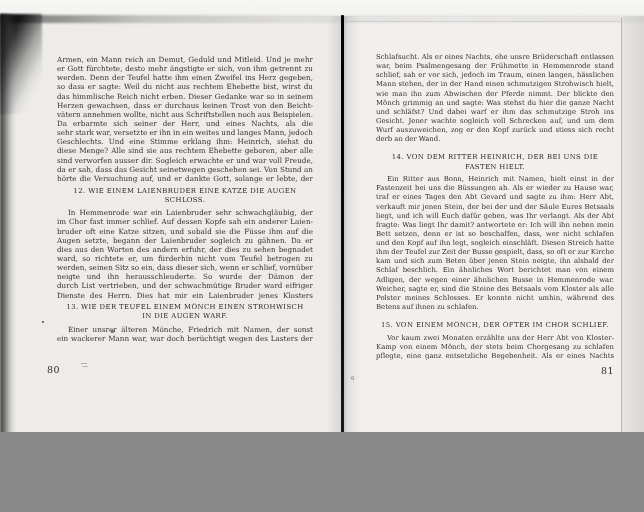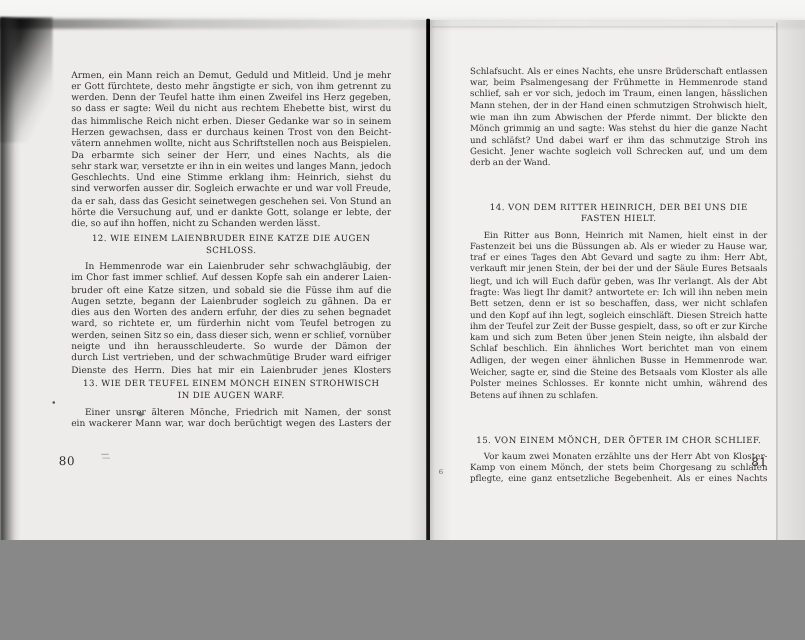--- a/index.html
+++ b/index.html
@@ -58,21 +58,21 @@
   .text-left{left:57px;top:55px;width:256px;font-size:7.2px;}
   .text-right{left:376px;top:53px;width:238px;font-size:6.9px;}
   .ln{line-height:9.15px;height:9.15px;overflow:hidden;
     word-spacing:-0.2px;letter-spacing:0.02px;}
   .ln-j{text-align:justify;text-align-last:justify;}
   .ln-end{text-align:left;}
   .ind{text-indent:11px;}
   .ln-h{text-align:center;letter-spacing:.38px;font-size:6.9px;color:#2e2b28;
     word-spacing:0;}
   .block-h{margin:3.6px 0 3.4px;}
-  .block-h.gap{margin-top:27px;}
+  .block-h.gap{margin-top:9px;}
   .block-p{margin:0;}
   .pnum{position:absolute;font-size:9.5px;color:#2f2c29;letter-spacing:.5px;z-index:2;}
   .pnum-left{left:47px;top:364px;}
   .pnum-right{left:576px;top:365px;width:38px;text-align:right;}
   .sig{position:absolute;left:351px;top:375px;font-size:5.5px;color:#6a6a66;z-index:2;}
 </style>
 </head>
 <body>
 
 <div class="canvas">
@@ -86,24 +86,24 @@
         <div class="ln ln-j">Armen, ein Mann reich an Demut, Geduld und Mitleid.  Und je mehr</div>
         <div class="ln ln-j">er Gott fürchtete, desto mehr ängstigte er sich, von ihm getrennt zu</div>
         <div class="ln ln-j">werden.  Denn der Teufel hatte ihm einen Zweifel ins Herz gegeben,</div>
         <div class="ln ln-j">so dass er sagte: Weil du nicht aus rechtem Ehebette bist, wirst du</div>
         <div class="ln ln-j">das himmlische Reich nicht erben.  Dieser Gedanke war so in seinem</div>
         <div class="ln ln-j">Herzen gewachsen, dass er durchaus keinen Trost von den Beicht-</div>
         <div class="ln ln-j">vätern annehmen wollte, nicht aus Schriftstellen noch aus Beispielen.</div>
         <div class="ln ln-j">Da erbarmte sich seiner der Herr, und eines Nachts, als die Versuchung</div>
         <div class="ln ln-j">sehr stark war, versetzte er ihn in ein weites und langes Mann, jedoch</div>
         <div class="ln ln-j">Geschlechts.  Und eine Stimme erklang ihm: Heinrich, siehst du</div>
+        <div class="ln ln-j">diese Menge?  Alle sind sie aus rechtem Ehebette geboren, aber alle</div>
         <div class="ln ln-j">sind verworfen ausser dir.  Sogleich erwachte er und war voll Freude,</div>
         <div class="ln ln-j">da er sah, dass das Gesicht seinetwegen geschehen sei.  Von Stund an</div>
         <div class="ln ln-j">hörte die Versuchung auf, und er dankte Gott, solange er lebte, der</div>
-        <div class="ln ln-end">die, so auf ihn hoffen, nicht zu Schanden werden lässt.</div>
       </div>
       <div class="block-h">
         <div class="ln ln-h">12. WIE EINEM LAIENBRUDER EINE KATZE DIE AUGEN</div>
         <div class="ln ln-h">SCHLOSS.</div>
       </div>
       <div class="block-p">
         <div class="ln ln-j ind">In Hemmenrode war ein Laienbruder sehr schwachgläubig, der</div>
         <div class="ln ln-j">im Chor fast immer schlief.  Auf dessen Kopfe sah ein anderer Laien-</div>
         <div class="ln ln-j">bruder oft eine Katze sitzen, und sobald sie die Füsse ihm auf die</div>
         <div class="ln ln-j">Augen setzte, begann der Laienbruder sogleich zu gähnen.  Da er</div>
@@ -126,20 +126,21 @@
   <div class="text-col text-right" id="right-col">
       <div class="block-p">
         <div class="ln ln-j">Schlafsucht.  Als er eines Nachts, ehe unsre Brüderschaft entlassen</div>
         <div class="ln ln-j">war, beim Psalmengesang der Frühmette in Hemmenrode stand und</div>
         <div class="ln ln-j">schlief, sah er vor sich, jedoch im Traum, einen langen, hässlichen</div>
         <div class="ln ln-j">Mann stehen, der in der Hand einen schmutzigen Strohwisch hielt,</div>
         <div class="ln ln-j">wie man ihn zum Abwischen der Pferde nimmt.  Der blickte den</div>
         <div class="ln ln-j">Mönch grimmig an und sagte: Was stehst du hier die ganze Nacht</div>
         <div class="ln ln-j">und schläfst?  Und dabei warf er ihm das schmutzige Stroh ins</div>
         <div class="ln ln-j">Gesicht.  Jener wachte sogleich voll Schrecken auf, und um dem</div>
+        <div class="ln ln-j">Wurf auszuweichen, zog er den Kopf zurück und stiess sich recht</div>
         <div class="ln ln-end">derb an der Wand.</div>
       </div>
       <div class="block-h gap">
         <div class="ln ln-h">14. VON DEM RITTER HEINRICH, DER BEI UNS DIE</div>
         <div class="ln ln-h">FASTEN HIELT.</div>
       </div>
       <div class="block-p">
         <div class="ln ln-j ind">Ein Ritter aus Bonn, Heinrich mit Namen, hielt einst in der</div>
         <div class="ln ln-j">Fastenzeit bei uns die Büssungen ab.  Als er wieder zu Hause war,</div>
         <div class="ln ln-j">traf er eines Tages den Abt Gevard und sagte zu ihm: Herr Abt,</div>

